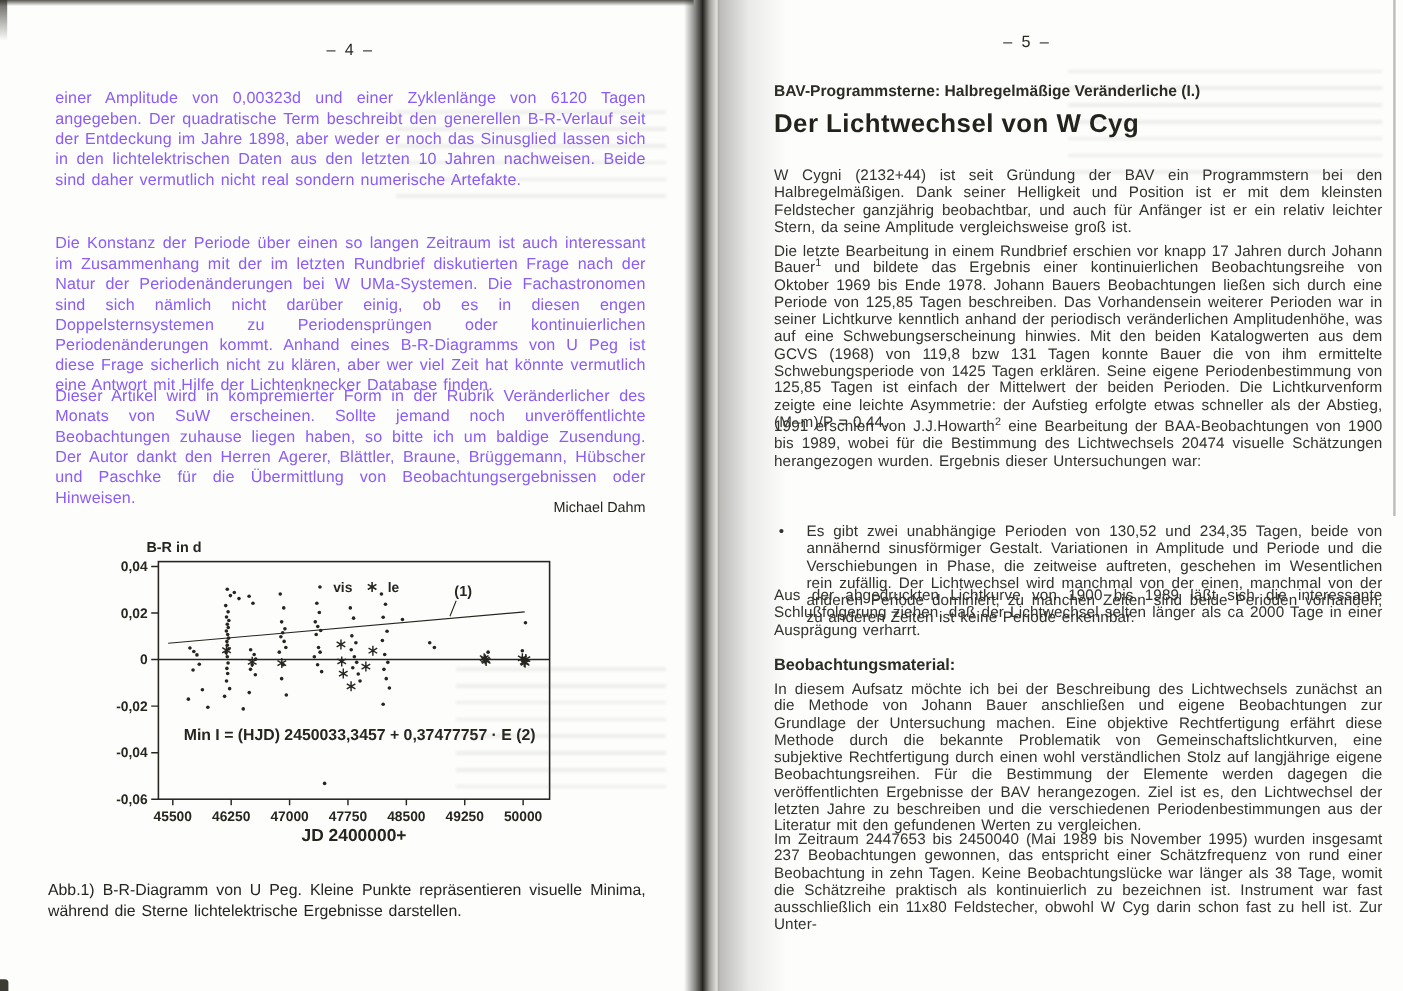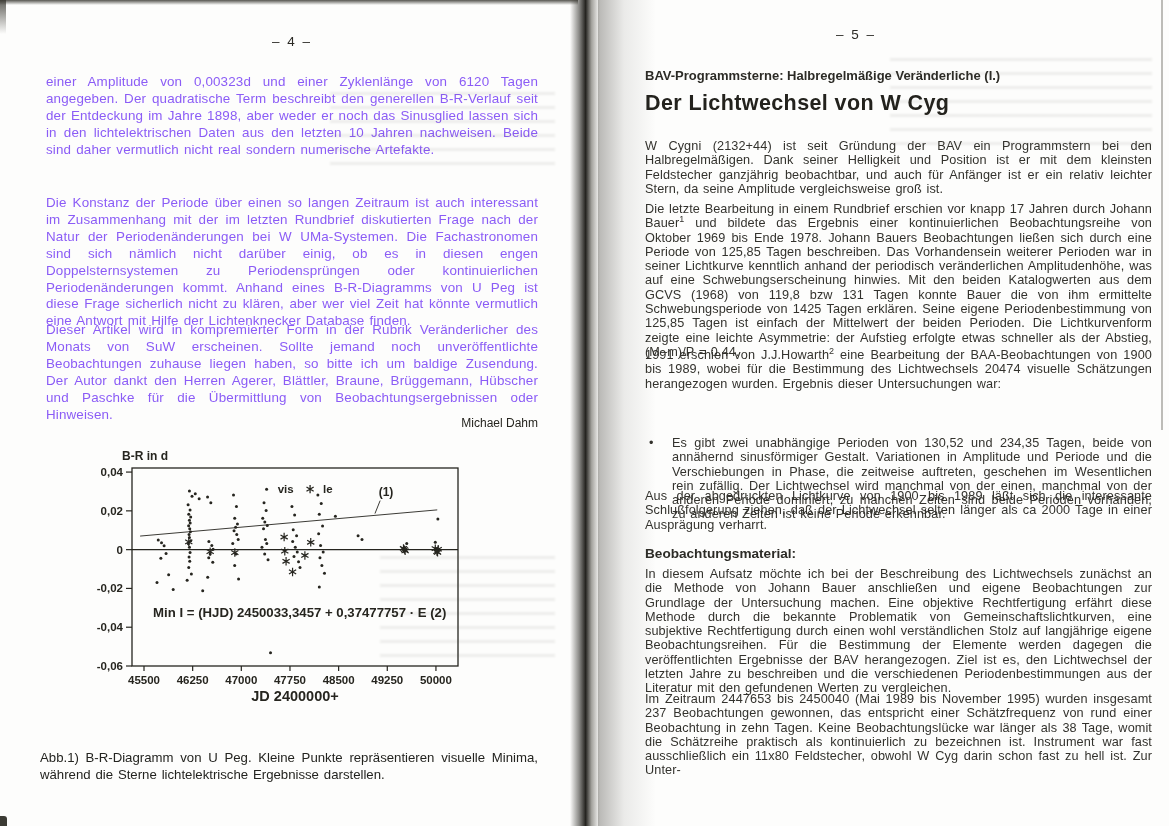--- a/index.html
+++ b/index.html
@@ -37,21 +37,21 @@
   .rp-body{font-size:12.7px;line-height:14.3px;text-align:justify;letter-spacing:.1px;word-spacing:1px;color:#33322d;}
   .rp-block{position:absolute;left:49px;width:507px;}
   .kicker{font-weight:bold;font-size:13px;color:#2c2b26;text-align:left;}
   .doc-title{font-weight:bold;font-size:21.5px;letter-spacing:.4px;color:#23221d;text-align:left;}
   .subhead{font-weight:bold;font-size:13.6px;color:#2c2b26;text-align:left;}
   sup{font-size:9px;line-height:0;}
   .bullet-row{display:flex;}
   .bullet-glyph{width:23px;flex:0 0 23px;text-align:left;padding-left:4px;}
   .bullet-text{flex:1;}
 
-  .caption{font-size:13.2px;line-height:17px;text-align:justify;word-spacing:1.2px;color:#242420;margin-top:16px;}
+  .caption{font-size:13.2px;line-height:17px;text-align:justify;word-spacing:1.2px;color:#242420;}
   #figure-wrap{position:absolute;left:60px;top:442px;width:470px;height:264px;}
   svg text{font-family:"Liberation Sans",sans-serif;}
 </style>
 </head>
 <body>
 
 <div class="page" id="page-left">
   <div class="lp-block page-num" style="top:34px;text-align:center;">–  4  –</div>
 
   <div class="lp-block lp-body" style="top:74px;">einer Amplitude von 0,00323d und einer Zyklenlänge von 6120 Tagen angegeben. Der quadratische Term beschreibt den generellen B-R-Verlauf seit der Entdeckung im Jahre 1898, aber weder er noch das Sinusglied lassen sich in den lichtelektrischen Daten aus den letzten 10 Jahren nachweisen. Beide sind daher vermutlich nicht real sondern numerische Artefakte.</div>

